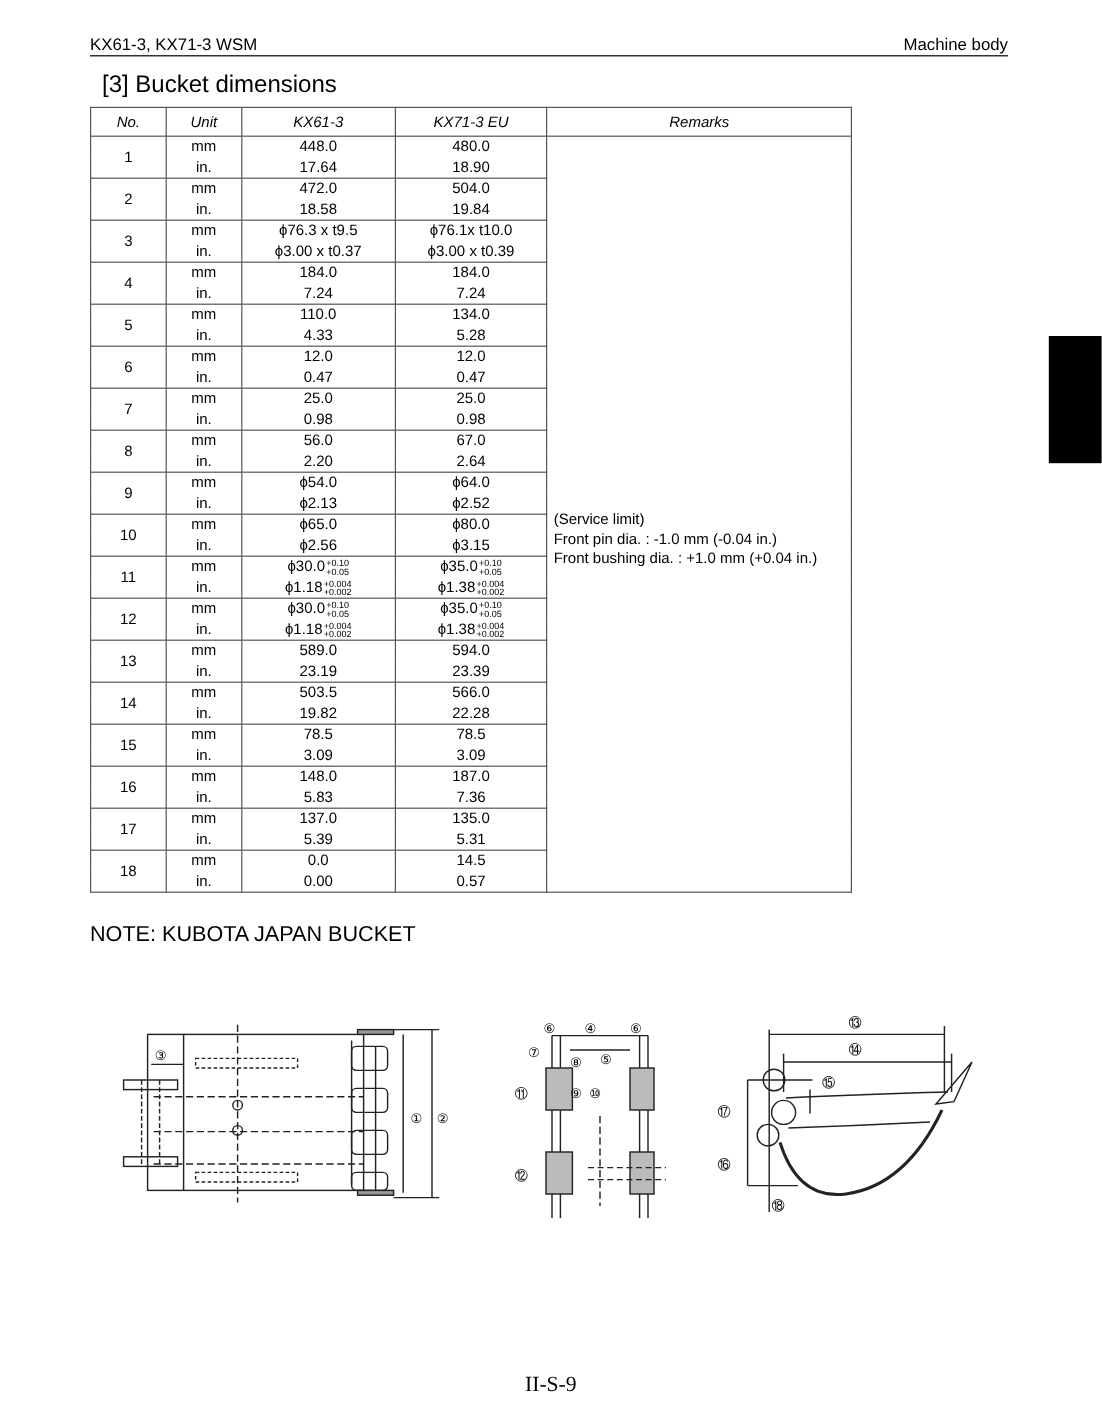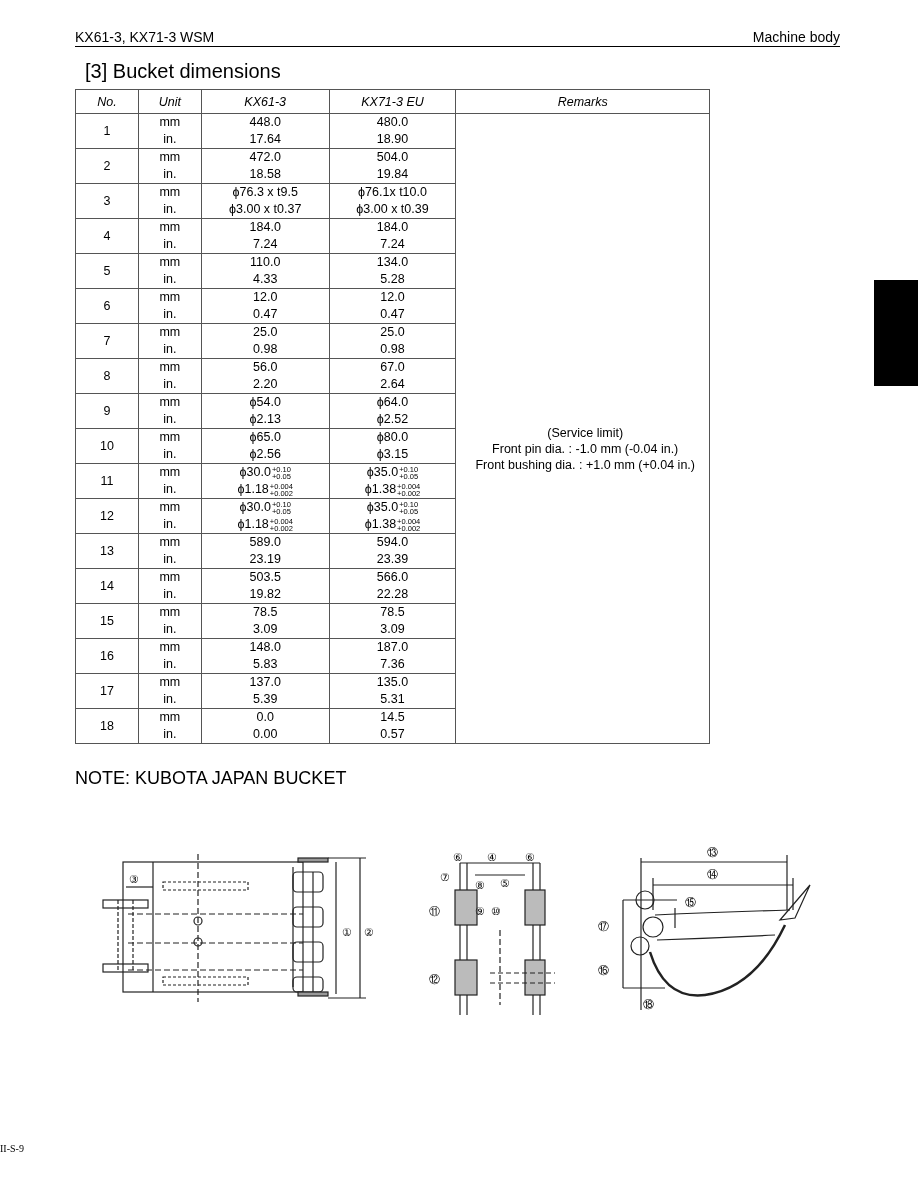--- a/index.html
+++ b/index.html
@@ -9,25 +9,25 @@
   .hdr .r{position:absolute;right:0;top:1px;padding-left:11px;}
   .title{position:absolute;left:85px;top:60px;font-size:20px;}
   .tab{position:absolute;right:0;top:280px;width:44px;height:106px;background:#000;}
   table.dims{position:absolute;left:75px;top:89px;width:635px;border-collapse:collapse;font-size:12.5px;}
   table.dims th,table.dims td{border:1px solid #555;padding:0;text-align:center;font-weight:normal;}
   table.dims thead th{height:23px;font-style:italic;}
   table.dims td.val{height:17px;line-height:17px;border-top:none;border-bottom:none;}
   table.dims tr.top td.val{border-top:1px solid #555;}
   table.dims tr.bot td.val{border-bottom:1px solid #555;}
   table.dims td.no{vertical-align:middle;}
-  table.dims td.rem{text-align:center;vertical-align:middle;padding-left:5px;line-height:16px;}
+  table.dims td.rem{text-align:left;vertical-align:middle;padding-left:5px;line-height:16px;}
   .tol{display:inline-block;vertical-align:middle;font-size:7.5px;line-height:7px;text-align:right;margin-left:1px;}
   .note{position:absolute;left:75px;top:769px;font-size:18px;line-height:19px;}
   .fig{position:absolute;}
-  .page{position:absolute;left:0;width:918px;top:1143px;text-align:left;font-family:"Liberation Serif",serif;font-size:10px;}
+  .page{position:absolute;left:0;width:918px;top:1143px;text-align:center;font-family:"Liberation Serif",serif;font-size:18px;}
   .lbl{font-family:"Liberation Sans",sans-serif;font-size:11px;}
 </style>
 </head>
 <body>
 
 <div class="hdr">
   <span class="l">KX61-3, KX71-3 WSM</span>
   <span class="r">Machine body</span>
 </div>
 

